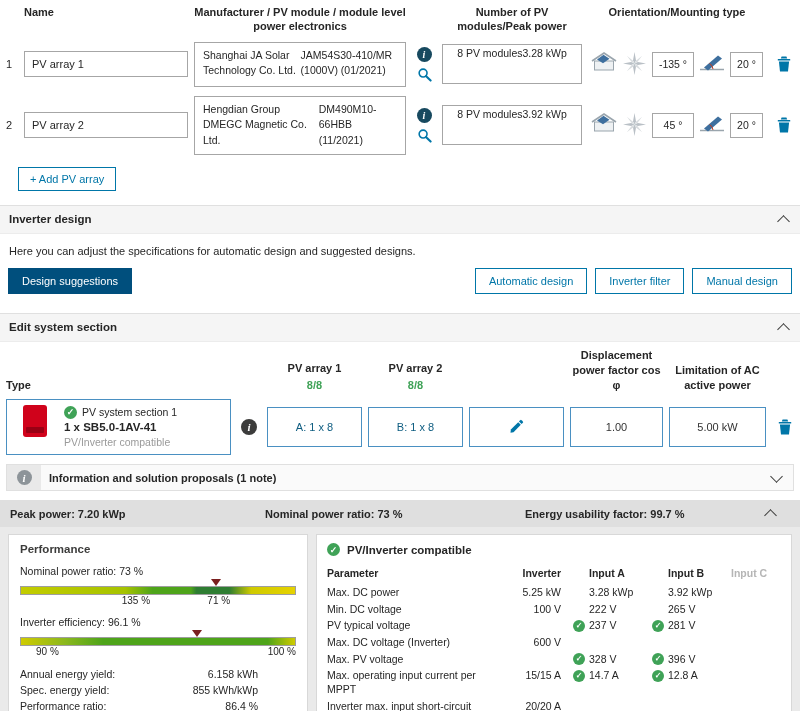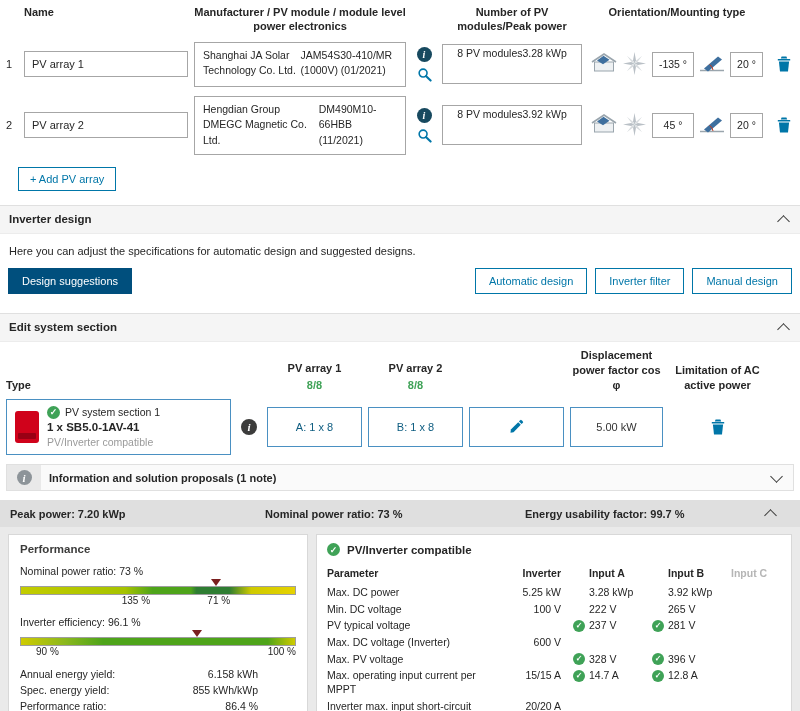--- a/index.html
+++ b/index.html
@@ -12,21 +12,21 @@
   .pv-grid{display:grid;grid-template-columns:14px 164px 212px 24px 140px 1fr 24px;column-gap:6px;align-items:center}
   .pv-hdr{align-items:start;padding:0 0 8px 0}
   .hdr{font-weight:bold;font-size:11px;line-height:1.3}
   .center{text-align:center}
   .pv-row{margin-bottom:9px}
   .row-num{padding-left:2px}
   .name-input{height:26px;width:100%;border:1px solid #a6a6a6;background:#fff;padding:0 7px;font-size:11px;font-family:inherit;color:#262626}
   .manu-box{border:1px solid #a6a6a6;min-height:45px;padding:5px 8px;display:flex;flex-direction:row;justify-content:center;font-size:10.5px;line-height:1.5;background:#fff}
   .icon-col{display:flex;flex-direction:column;gap:5px;align-items:center;justify-content:center}
   .mod-box{border:1px solid #a6a6a6;min-height:40px;display:flex;justify-content:center;text-align:center;font-size:10.5px;line-height:1.55;background:#fff}
-  .orient-cell{display:flex;align-items:center;gap:5px;justify-content:center}
+  .orient-cell{display:flex;gap:5px;justify-content:center}
   .angle-box{border:1px solid #a6a6a6;height:25px;min-width:42px;display:flex;align-items:center;justify-content:center;font-size:10.5px;padding:0 4px;background:#fff}
   .angle-box.small{min-width:33px}
   .icon-btn{background:none;border:none;cursor:pointer;padding:0;display:flex;align-items:center;justify-content:center}
   .info-i{width:15px;height:15px;border-radius:50%;background:#17495f;color:#fff;display:inline-flex;align-items:center;justify-content:center;font-size:10px;font-style:italic;font-family:"Liberation Serif",serif;font-weight:bold;flex-shrink:0}
   .add-btn{margin:3px 0 0 14px;border:1px solid #0076a8;background:#fff;color:#0076a8;font-size:11px;padding:5px 11px;font-family:inherit;cursor:pointer}
 
   
   .section-bar{display:flex;align-items:center;justify-content:space-between;background:#f5f5f5;border-top:1px solid #e0e0e0;border-bottom:1px solid #ececec;padding:7px 12px 7px 9px;font-weight:bold;font-size:11.5px;cursor:pointer}
   .mt14{margin-top:14px}
   .mt10{margin-top:10px}
@@ -38,21 +38,21 @@
   .btn-filled{background:#004f7d;color:#fff;border:1px solid #004f7d;padding:6px 13px;font-size:11px;font-family:inherit;cursor:pointer}
   .btn-outline{background:#fff;color:#0076a8;border:1px solid #0076a8;padding:6px 13px;font-size:11px;font-family:inherit;cursor:pointer}
   .spacer{flex:1}
 
   
   .type-area{padding:6px 6px 0}
   .type-grid{display:grid;grid-template-columns:225px 24px 95px 95px 95px 93px 97px 26px;column-gap:6px;align-items:center}
   .type-hdr{align-items:end;margin-bottom:7px}
   .colhead{text-align:center;font-weight:bold;line-height:1.35;align-self:end}
   .count-green{color:#3fa257;font-weight:bold;margin-top:2px}
-  .sys-box{border:1px solid #4a90c2;min-height:56px;display:flex;align-items:center;gap:8px;padding:5px 8px;background:#fff;cursor:pointer}
+  .sys-box{border:1px solid #4a90c2;min-height:56px;display:flex;gap:17px;padding:5px 16px;background:#fff;cursor:pointer}
   .inv-img{width:24px;height:32px;background:#d0021b;border-radius:3px;flex-shrink:0;position:relative}
   .inv-img::after{content:"";position:absolute;left:3px;right:3px;bottom:4px;height:6px;background:#990014;border-radius:1px}
   .sys-lines{display:flex;flex-direction:column;line-height:1.35}
   .sys-l1{display:flex;align-items:center;gap:5px;font-size:10.5px}
   .sys-l2{font-weight:bold;font-size:11.5px}
   .sys-l3{color:#9a9a9a;font-size:10.5px}
   .chk{width:13px;height:13px;border-radius:50%;background:#3fa257;color:#fff;display:inline-flex;align-items:center;justify-content:center;font-size:9px;font-weight:bold;flex-shrink:0}
   .chk::before{content:"✓"}
   .sys-info-i{width:16px;height:16px;border-radius:50%;background:#3c3c3b;color:#fff;display:inline-flex;align-items:center;justify-content:center;font-size:11px;font-style:italic;font-family:"Liberation Serif",serif;font-weight:bold;margin:0 auto}
   .val-box{border:1px solid #4a90c2;height:40px;display:flex;align-items:center;justify-content:center;background:#fff;font-size:11px;cursor:pointer}
@@ -298,20 +298,21 @@
       <div class="val-box val-blue">A: 1 x 8</div>
       <div class="val-box val-blue">B: 1 x 8</div>
       <div class="val-box">
         <span>
           <svg width="15" height="15" viewBox="0 0 16 16">
               <path fill="#0076a8" d="M2 11.2 L9.8 3.4 L12.6 6.2 L4.8 14 L1.6 14.6z"></path>
               <path fill="#0076a8" d="M10.6 2.6 L12 1.2 a1 1 0 0 1 1.4 0 l1.4 1.4 a1 1 0 0 1 0 1.4 L13.4 5.4z"></path>
             </svg>
         </span>
       </div>
+      <div class="val-box val-dark">1.00</div>
       <div class="val-box val-dark">5.00 kW</div>
       <button class="icon-btn">
         <svg width="14" height="16" viewBox="0 0 14 16">
             <path fill="#0076a8" d="M4.6 0.6h4.8l.8 1.9H3.8z"></path>
             <path fill="#0076a8" d="M0.8 3h12.4v1.5H0.8z"></path>
             <path fill="#0076a8" d="M1.9 5.5h10.2L11 15.6H3z"></path>
           </svg>
       </button>
     </div>
   </div>

